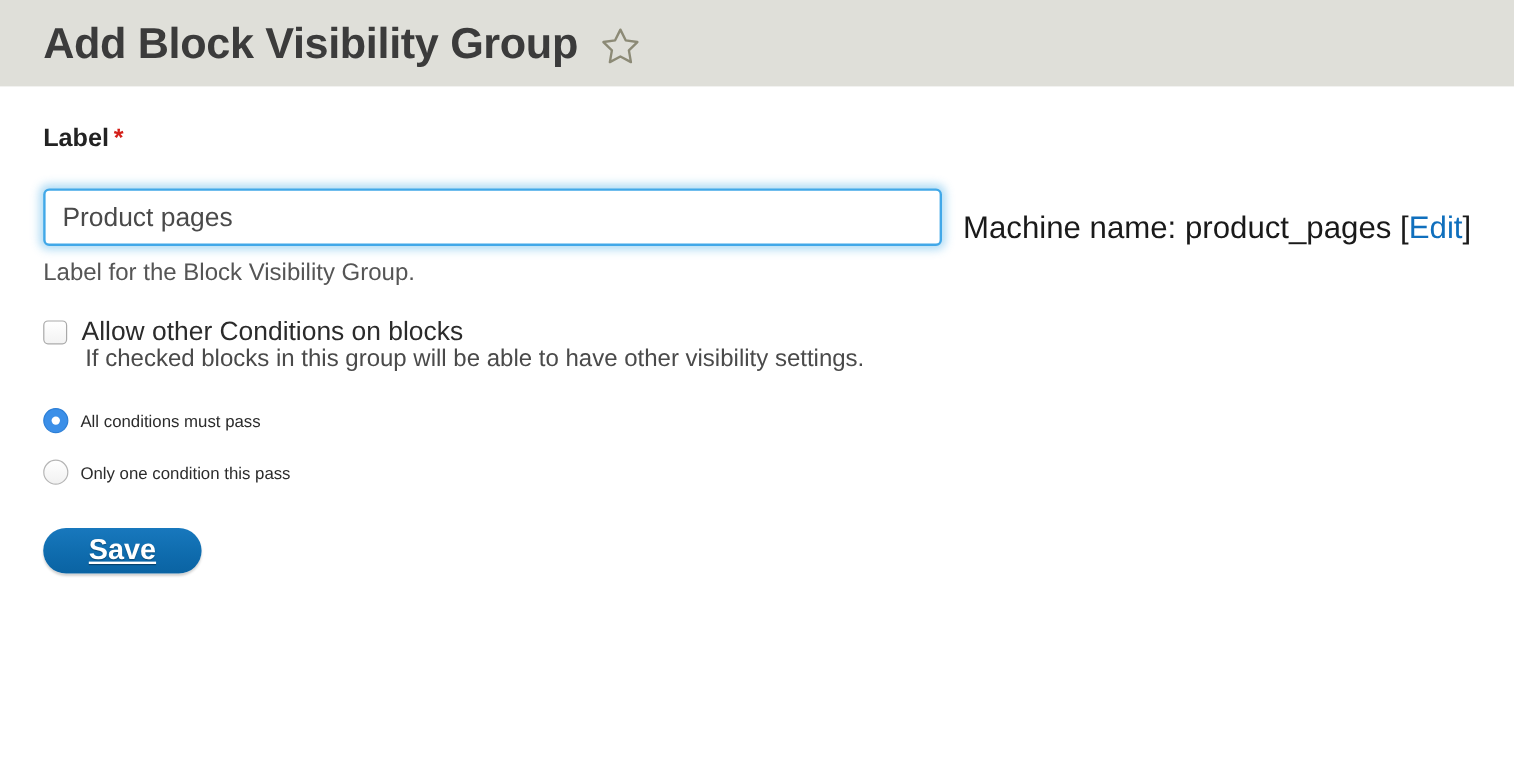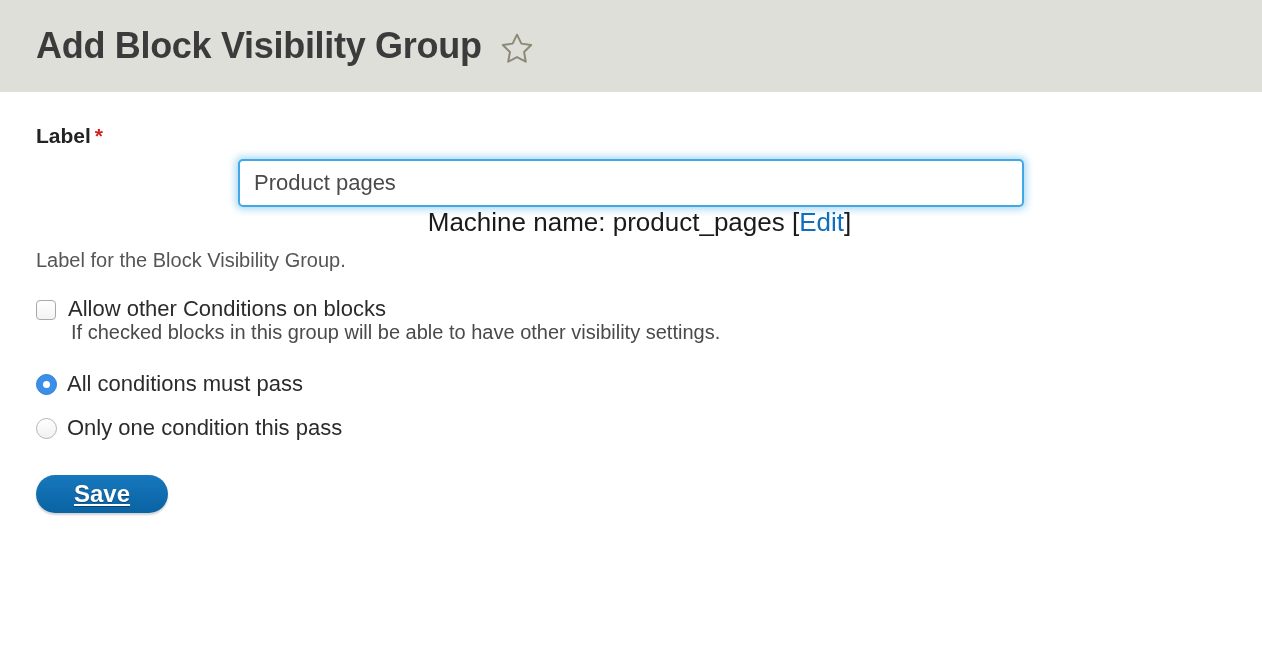--- a/index.html
+++ b/index.html
@@ -12,21 +12,21 @@
     height: 648px;
     background: #ffffff;
     font-family: "Liberation Sans", sans-serif;
     color: #333333;
     overflow: hidden;
   }
 
   
   .page-header {
     background: #dfdfd9;
-    height: 92px;
+    height: 72px;
     box-sizing: border-box;
     display: flex;
     align-items: center;
     padding: 0 0 0 36px;
   }
   .page-title {
     font-size: 36px;
     font-weight: bold;
     color: #3b3b3b;
     letter-spacing: -0.3px;
@@ -73,24 +73,23 @@
     line-height: 1;
   }
   .required-mark {
     color: #d4201a;
     font-weight: bold;
     margin-left: 4px;
     font-size: 21px;
   }
 
   .field-row {
-    margin-top: 13px;
-    display: flex;
-    align-items: center;
-    flex-direction: column;
+    margin-top: 31px;
+    display: flex;
+    align-items: flex-end;
   }
   .text-input {
     width: 786px;
     height: 48px;
     box-sizing: border-box;
     padding: 0 14px;
     font-size: 22px;
     font-family: "Liberation Sans", sans-serif;
     color: #4a4a4a;
     background: #ffffff;
@@ -175,21 +174,21 @@
     left: 50%;
     top: 50%;
     width: 7px;
     height: 7px;
     margin-left: -3.5px;
     margin-top: -3.5px;
     border-radius: 50%;
     background: #ffffff;
   }
   .radio-label {
-    font-size: 22px;
+    font-size: 14px;
     color: #2b2b2b;
     line-height: 1;
   }
 
   
   .actions { margin-top: 36px; }
   .save-button {
     display: inline-block;
     font-family: "Liberation Sans", sans-serif;
     font-size: 24px;

